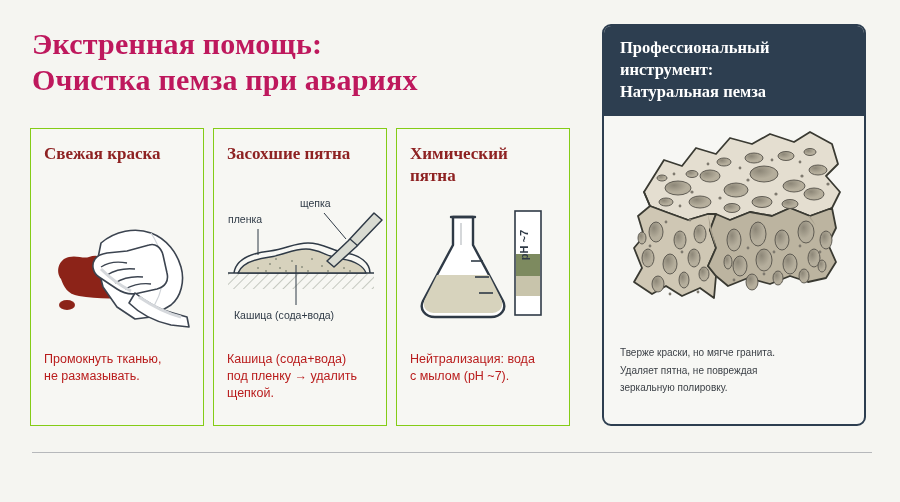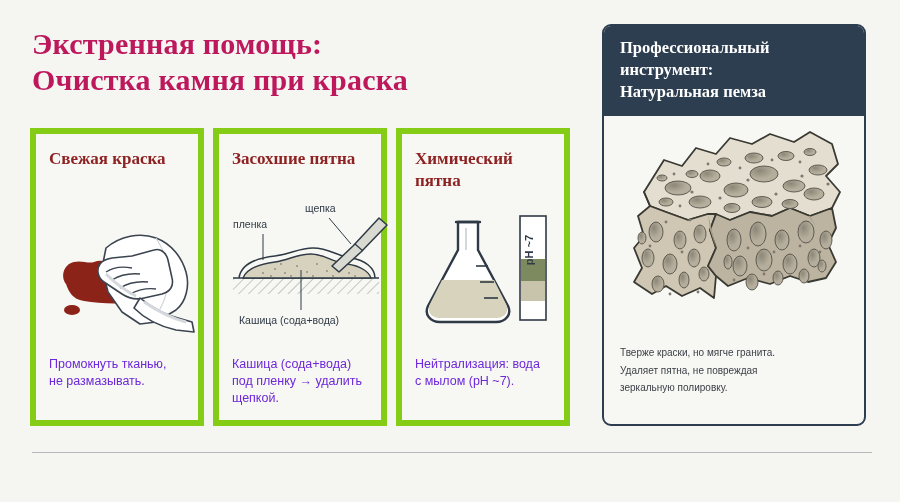--- a/index.html
+++ b/index.html
@@ -42,21 +42,21 @@
     position: absolute;
     left: 30px;
     top: 128px;
     display: flex;
     gap: 9px;
   }
   .card {
     width: 174px;
     height: 298px;
     background: #f7f7f3;
-    border: 6px solid #84cc16;
+    border: 1px solid #84cc16;
     box-sizing: border-box;
     position: relative;
     padding: 12px 13px;
   }
   .card-title {
     font-family: "Liberation Serif", serif;
     font-weight: bold;
     font-size: 17px;
     line-height: 22px;
     color: #8e2222;
@@ -69,21 +69,21 @@
     top: 72px;
     height: 145px;
   }
   .card-caption {
     position: absolute;
     left: 13px;
     right: 10px;
     top: 222px;
     font-size: 12.5px;
     line-height: 17px;
-    color: #6d28d9;
+    color: #b91c1c;
   }
 
   
   .panel {
     position: absolute;
     left: 602px;
     top: 24px;
     width: 264px;
     height: 402px;
     box-sizing: border-box;
@@ -132,21 +132,21 @@
     fill: #2f3a46;
   }
 </style>
 </head>
 <body>
 
 <div id="page">
 
   <div class="title-block">
     <div class="title-line">Экстренная помощь:</div>
-    <div class="title-line">Очистка камня при краска</div>
+    <div class="title-line">Очистка пемза при авариях</div>
   </div>
 
   <div class="cards">
 
     <div class="card">
       <div class="card-title">Свежая краска</div>
       <div class="card-art">
         <svg width="174" height="145" viewBox="0 0 174 145">
 
           <path d="M30 78 C24 70 28 58 38 56 C46 54 52 58 58 56 C66 53 74 56 82 62

